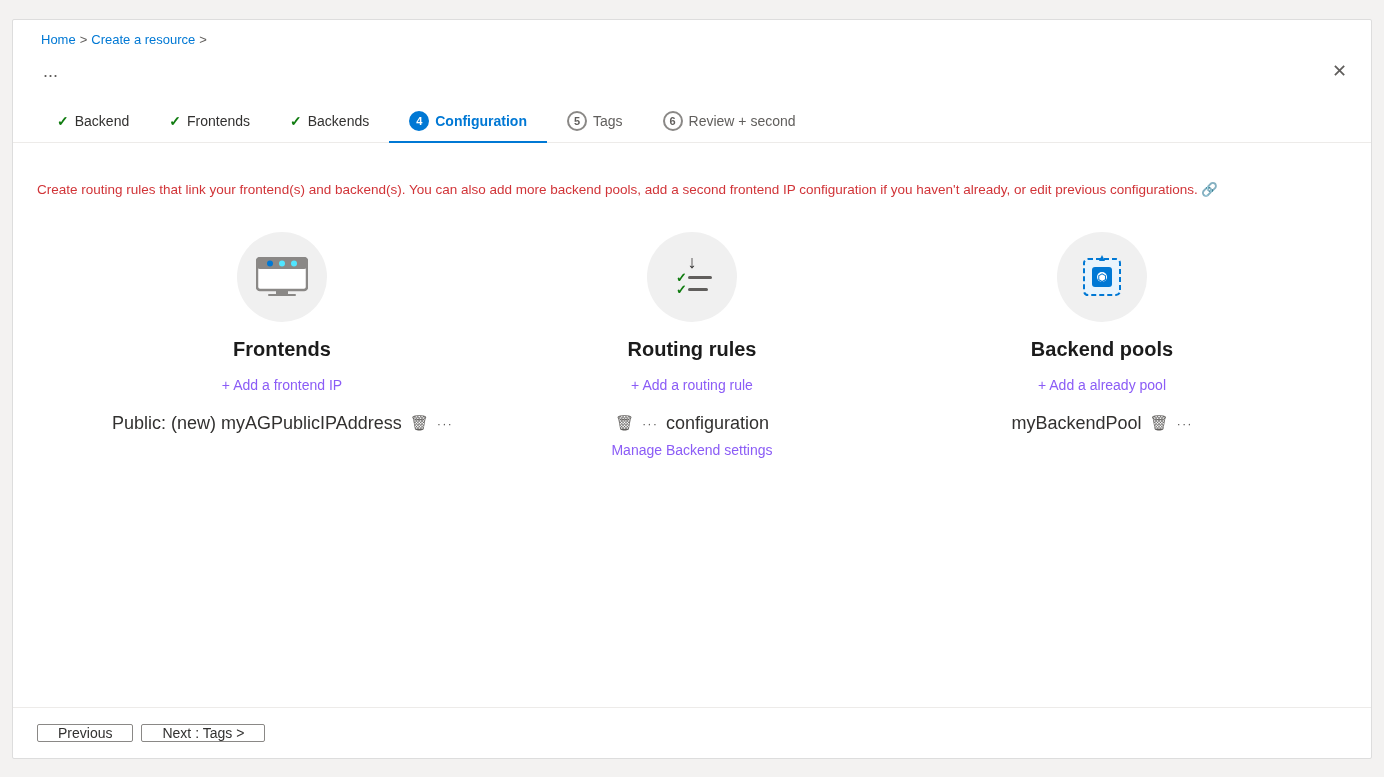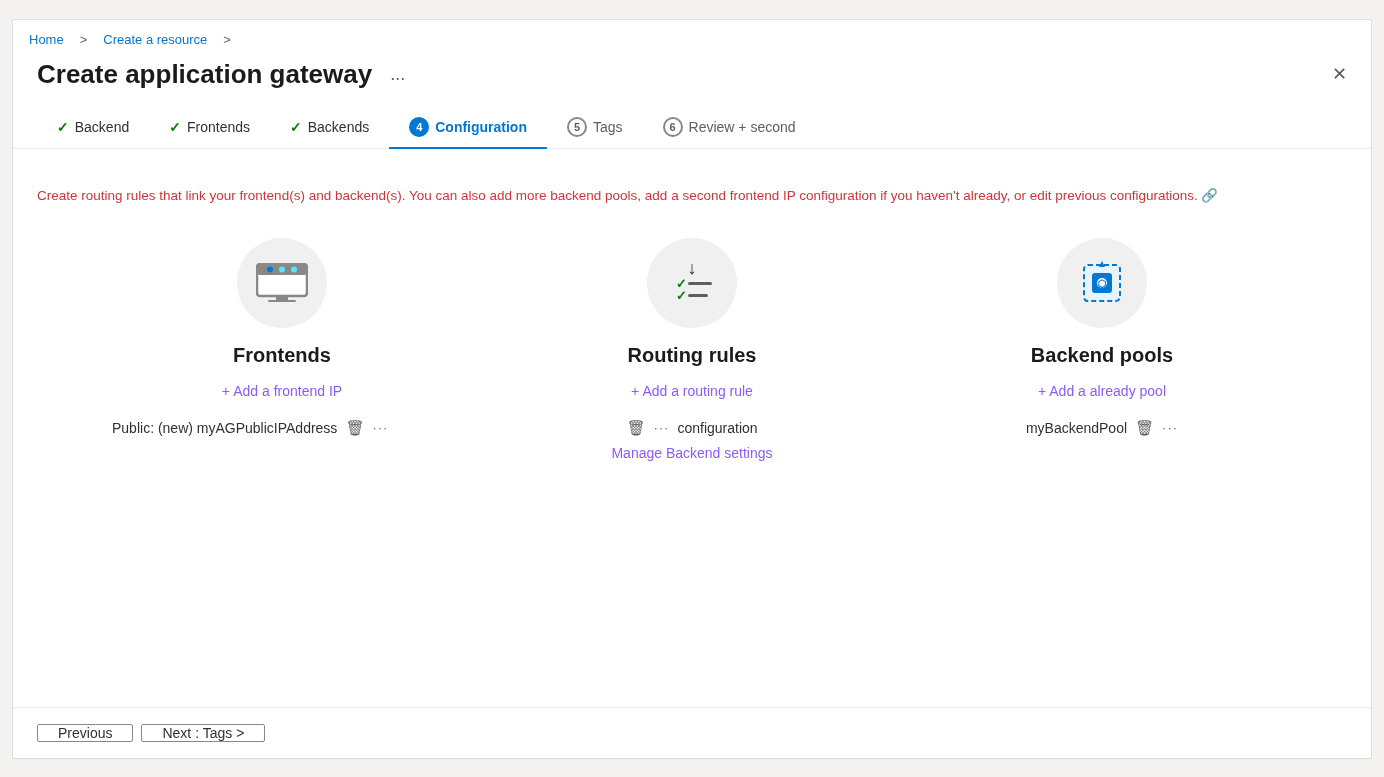--- a/index.html
+++ b/index.html
@@ -15,26 +15,26 @@
       background: #fff;
       width: 1360px;
       min-height: 740px;
       border: 1px solid #ddd;
       border-radius: 2px;
       display: flex;
       flex-direction: column;
       position: relative;
     }
     .breadcrumb {
-      padding: 12px 24px 4px 16px;
+      padding: 12px 24px 4px 28px;
       font-size: 13px;
       color: #0078d4;
       display: flex;
       align-items: flex-end;
-      gap: 16px;
+      gap: 4px;
     }
     .breadcrumb span {
       color: #605e5c;
     }
     .breadcrumb a {
       color: #0078d4;
       text-decoration: none;
     }
     .header-row {
       display: flex;
@@ -170,21 +170,21 @@
     .item-row {
       display: flex;
       align-items: center;
       gap: 8px;
       font-size: 14px;
       color: #323130;
       width: 100%;
       justify-content: center;
     }
     .item-text {
-      font-size: 14px;
+      font-size: 18px;
       color: #323130;
     }
     .icon-trash {
       color: #605e5c;
       font-size: 15px;
       cursor: pointer;
     }
     .icon-more {
       color: #605e5c;
       font-size: 13px;
@@ -238,21 +238,20 @@
 
   <div class="breadcrumb">
     <a href="#">Home</a>
     <span>&gt;</span>
     <a href="#">Create a resource</a>
     <span>&gt;</span>
   </div>
 
   <div class="header-row">
     <div class="page-title-area">
-      <h1 class="page-title">Create application gateway</h1>
       <button class="ellipsis-btn">...</button>
     </div>
     <button class="close-btn">✕</button>
   </div>
 
   <div class="tabs">
 
     <div class="tab completed">
       <span class="check-icon">✓</span>
       <span>Backend</span>

